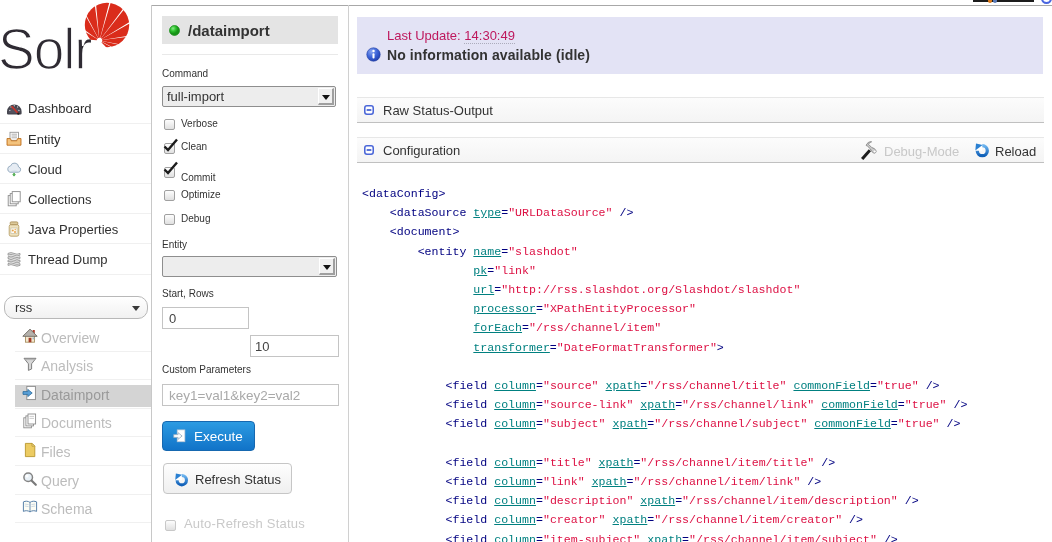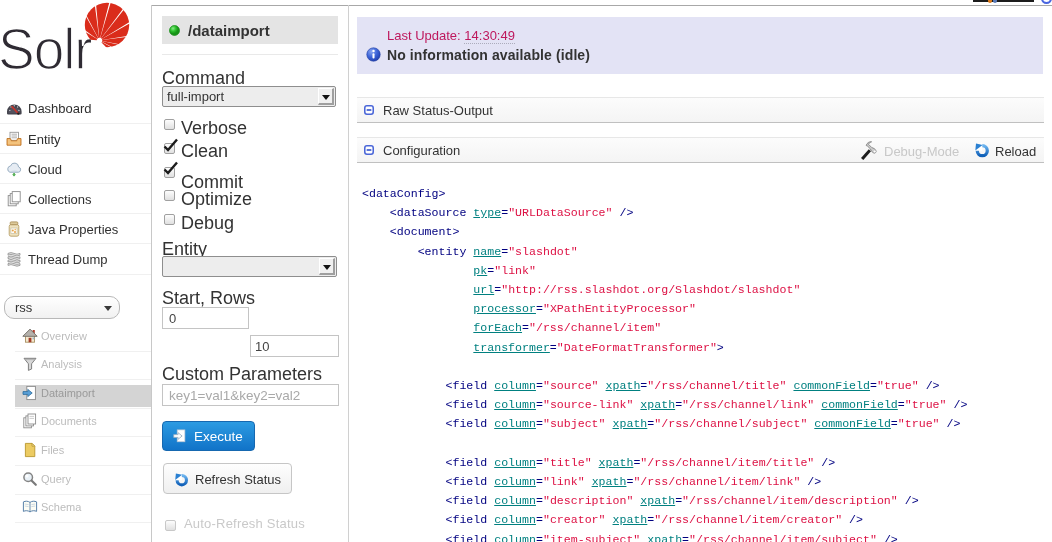--- a/index.html
+++ b/index.html
@@ -1,19 +1,19 @@
 <!DOCTYPE html>
 <html><head>
 <meta charset="utf-8">
 <style>
 * { margin:0; padding:0; box-sizing:border-box; }
 html,body { width:1052px; height:542px; background:#fff; overflow:hidden; }
 body { position:relative; font-family:"Liberation Sans",sans-serif; color:#333; }
 .abs { position:absolute; }
-.lbl { position:absolute; font-size:18px; color:#333; white-space:nowrap; }
+.lbl { position:absolute; font-size:10px; color:#333; white-space:nowrap; }
 
 .gsel { position:absolute; border:1px solid #8e8e8e; border-radius:2px;
   background:#ededed; height:21px; }
 .gsel .txt { position:absolute; left:4px; top:2px; font-size:13px; color:#333; }
 .gsel .btn { position:absolute; right:1px; top:1px; bottom:1px; width:16px;
   background:#f0f0f0; border:1px solid #fff; border-right:2px solid #9f9f9f;
   border-bottom:2px solid #9f9f9f; }
 .gsel .btn i { position:absolute; left:3px; top:6px; width:0; height:0;
   border-left:4.5px solid transparent; border-right:4.5px solid transparent;
   border-top:5.5px solid #111; }
@@ -25,21 +25,21 @@
 
 .bar { position:absolute; left:357px; width:687px; height:26px;
   background:linear-gradient(#fcfcfc,#f4f4f4);
   border-top:1px solid #e7e7e7; border-bottom:1px solid #c0c0c0; }
 .bar .cap { position:absolute; left:26px; top:5px; font-size:13px; color:#333; }
 
 .mi { position:absolute; left:0; width:151px; height:31px; border-bottom:1px solid #f0f0f0; }
 .mi span { position:absolute; left:28px; top:8px; font-size:13px; color:#303030; }
 .mi svg { position:absolute; left:6px; top:7px; }
 .smi { position:absolute; left:15px; width:136px; height:29px; border-bottom:1px solid #f0f0f0; }
-.smi span { position:absolute; left:26px; top:7px; font-size:11px; color:#bcbcbc;text-align:right; }
+.smi span { position:absolute; left:26px; top:7px; font-size:14px; color:#bcbcbc;text-align:right; }
 .smi svg { position:absolute; left:7px; top:5px; }
 pre#code { position:absolute; left:362px; top:184px; font-family:"Liberation Mono",monospace;
   font-size:11.6px; line-height:19.2px; color:#000080; }
 pre#code .a { color:#008080;text-decoration:underline; }
 pre#code .s { color:#dd1144; }
 </style>
 </head>
 <body>
 
 <div class="abs" style="left:151px;top:5px;width:901px;height:1px;background:#a8a8a8;"></div>
@@ -143,21 +143,21 @@
   <svg width="16" height="16" viewBox="0 0 16 16">
       <g fill="#e2e2e2" stroke="#8f8f8f" stroke-width="0.8">
         <path d="M2,2.4 q3,-1.6 6,0 q3,1.6 6,0 l0,1.8 q-3,1.6 -6,0 q-3,-1.6 -6,0 Z"></path>
         <path d="M2,5.8 q3,-1.6 6,0 q3,1.6 6,0 l0,1.8 q-3,1.6 -6,0 q-3,-1.6 -6,0 Z"></path>
         <path d="M2,9.2 q3,-1.6 6,0 q3,1.6 6,0 l0,1.8 q-3,1.6 -6,0 q-3,-1.6 -6,0 Z"></path>
         <path d="M2,12.6 q3,-1.6 6,0 q3,1.6 6,0 l0,1.8 q-3,1.6 -6,0 q-3,-1.6 -6,0 Z"></path>
       </g>
     </svg>
   <span>Thread Dump</span>
 </div>
-<div id="coresel" class="abs" style="left:4px;top:296px;width:116px;height:23px;border:1px solid #b8b8b8;border-radius:10px;background:linear-gradient(#ffffff,#f1f1f1);">
+<div id="coresel" class="abs" style="left:4px;top:296px;width:144px;height:23px;border:1px solid #b8b8b8;border-radius:10px;background:linear-gradient(#ffffff,#f1f1f1);">
   <span style="position:absolute;left:10px;top:3px;font-size:13px;color:#333;">rss</span>
   <i style="position:absolute;right:7px;top:9px;width:0;height:0;border-left:4px solid transparent;border-right:4px solid transparent;border-top:5px solid #3a3a3a;"></i>
 </div>
 <div class="abs" style="left:15px;top:384.5px;width:136px;height:22px;background:#d4d4d4;"></div>
 <div class="smi" style="top:322.5px;">
   <svg width="16" height="16" viewBox="0 0 16 16">
       <rect x="10.6" y="2" width="2.2" height="4" fill="#b04030"></rect>
       <rect x="3.5" y="7.2" width="9" height="7" fill="#f4e9cf" stroke="#a89060" stroke-width="0.9"></rect>
       <polygon points="0.8,8.3 8,1.2 15.2,8.3" fill="#b5b2ad" stroke="#77736c" stroke-width="1"></polygon>
       <rect x="6.6" y="9.8" width="2.8" height="4.4" fill="#a33c2a"></rect>

